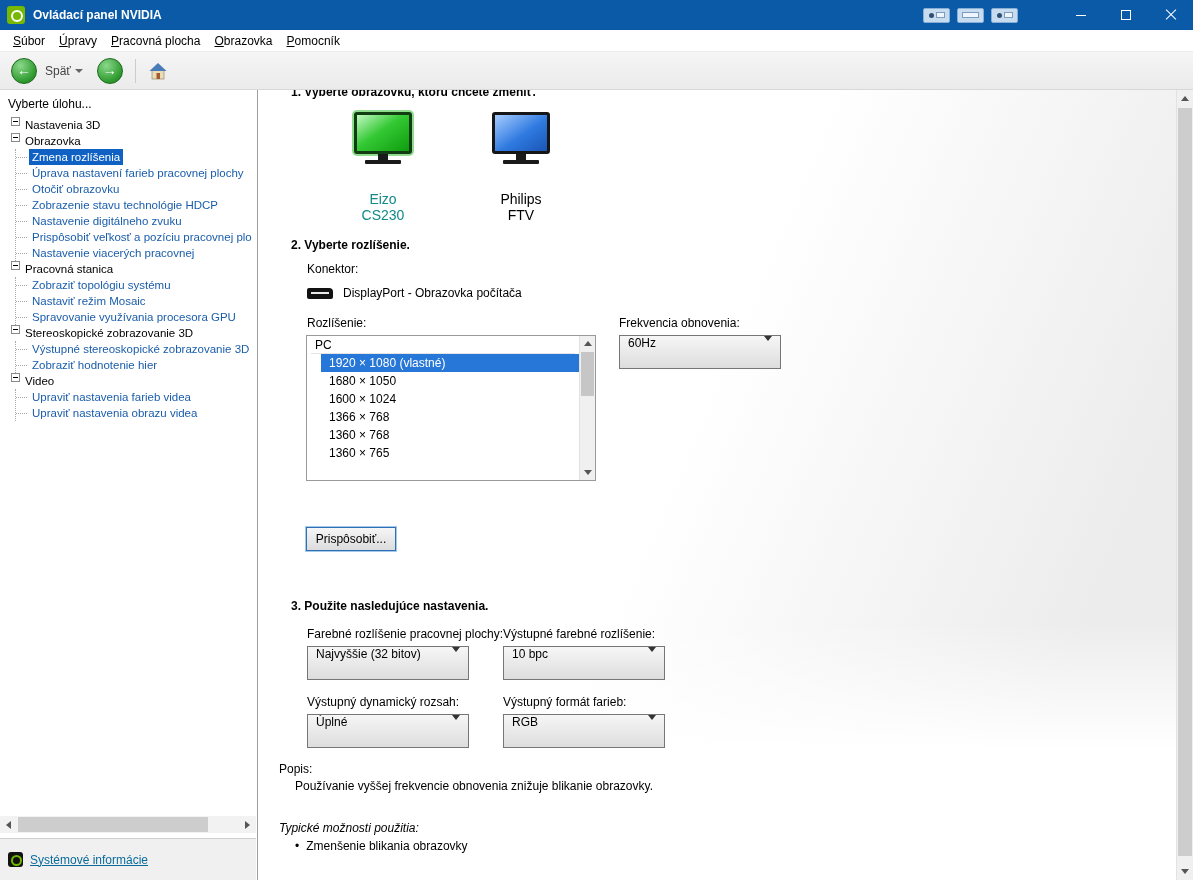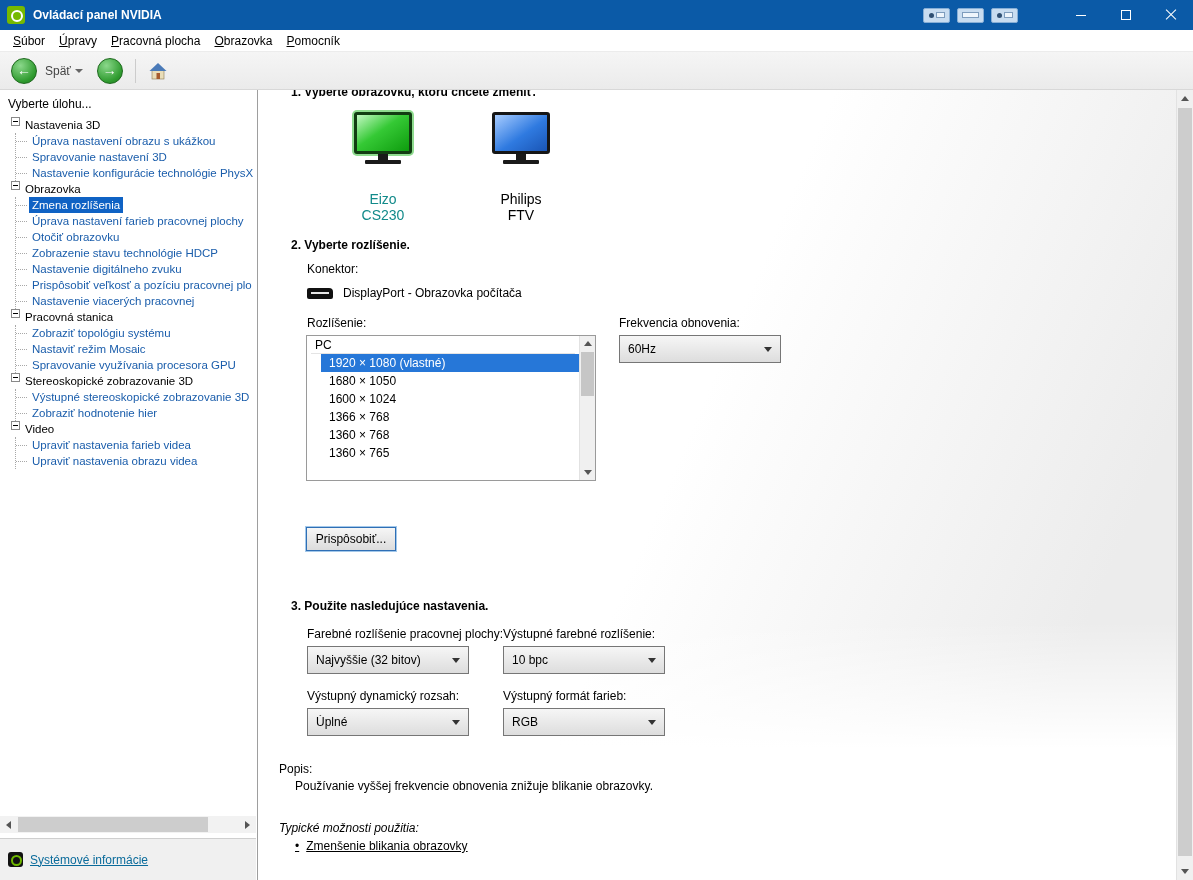--- a/index.html
+++ b/index.html
@@ -185,21 +185,21 @@
     background: #f0f0f0; border-left: 1px solid #e2e2e2;
   }
   .lb-btn { position: absolute; left: 0; width: 15px; height: 15px; display: flex; align-items: center; justify-content: center; cursor: pointer; }
   .lb-btn.up { top: 0; }
   .lb-btn.down { bottom: 0; }
   .lb-thumb { position: absolute; left: 1px; right: 1px; top: 16px; height: 44px; background: #c6c6c6; cursor: pointer; }
 
   .lbl-refresh { left: 360px; top: 226px; }
   .combo {
     border: 1px solid #767676; background: linear-gradient(#f6f6f6, #dddddd);
-    height: 28px; display: flex; align-items: center; justify-content: space-between;
+    height: 34px; display: flex; align-items: flex-start; justify-content: space-between;
     padding: 0 8px; cursor: pointer;
   }
   .combo-refresh { position: absolute; left: 360px; top: 245px; width: 162px; }
   .combo-text { white-space: nowrap; overflow: hidden; }
   .combo-arrow {
     width: 0; height: 0; flex: 0 0 auto; margin-left: 8px;
     border-left: 4px solid transparent; border-right: 4px solid transparent; border-top: 5px solid #333;
   }
 
   .customize-btn {
@@ -213,21 +213,21 @@
     position: absolute; left: 48px; top: 537px;
     display: grid; grid-template-columns: 196px 196px; row-gap: 15px;
   }
   .field-label { height: 14px; margin-bottom: 5px; white-space: nowrap; }
   .field .combo { width: 162px; }
 
   .desc-label { left: 20px; top: 672px; }
   .desc-text { left: 36px; top: 689px; }
   .usage-label { left: 20px; top: 731px; font-style: italic; }
   .usage-list { position: absolute; left: 36px; top: 748px; }
-  .usage-item { display: flex; align-items: center; gap: 7px; height: 16px; text-decoration: underline; }
+  .usage-item { display: flex; align-items: center; gap: 7px; height: 16px; }
   .usage-item::before { content: "•"; font-size: 12px; }
 
   
   .vscroll {
     position: absolute; top: 90px; right: 0; width: 17px; bottom: 0;
     background: #f0f0f0; border-left: 1px solid #e2e2e2;
   }
   .vs-btn { position: absolute; left: 0; width: 16px; height: 17px; display: flex; align-items: center; justify-content: center; cursor: pointer; }
   .vs-btn.up { top: 0; }
   .vs-btn.down { bottom: 0; }
@@ -299,31 +299,20 @@
     </span>
   </div>
 
   <div class="sidebar">
     <div class="sidebar-header">Vyberte úlohu...</div>
     <div class="task-tree">
         <div class="tree-cat">
           <span class="expander"></span>
           <span class="cat-label">Nastavenia 3D</span>
         </div>
-        <div class="tree-kids">
-          <div class="tree-item">
-            <span class="tree-link">Úprava nastavení obrazu s ukážkou</span>
-          </div>
-          <div class="tree-item">
-            <span class="tree-link">Spravovanie nastavení 3D</span>
-          </div>
-          <div class="tree-item">
-            <span class="tree-link">Nastavenie konfigurácie technológie PhysX</span>
-          </div>
-        </div>
         <div class="tree-cat">
           <span class="expander"></span>
           <span class="cat-label">Obrazovka</span>
         </div>
         <div class="tree-kids">
           <div class="tree-item">
             <span class="tree-link selected">Zmena rozlíšenia</span>
           </div>
           <div class="tree-item">
             <span class="tree-link">Úprava nastavení farieb pracovnej plochy</span>

